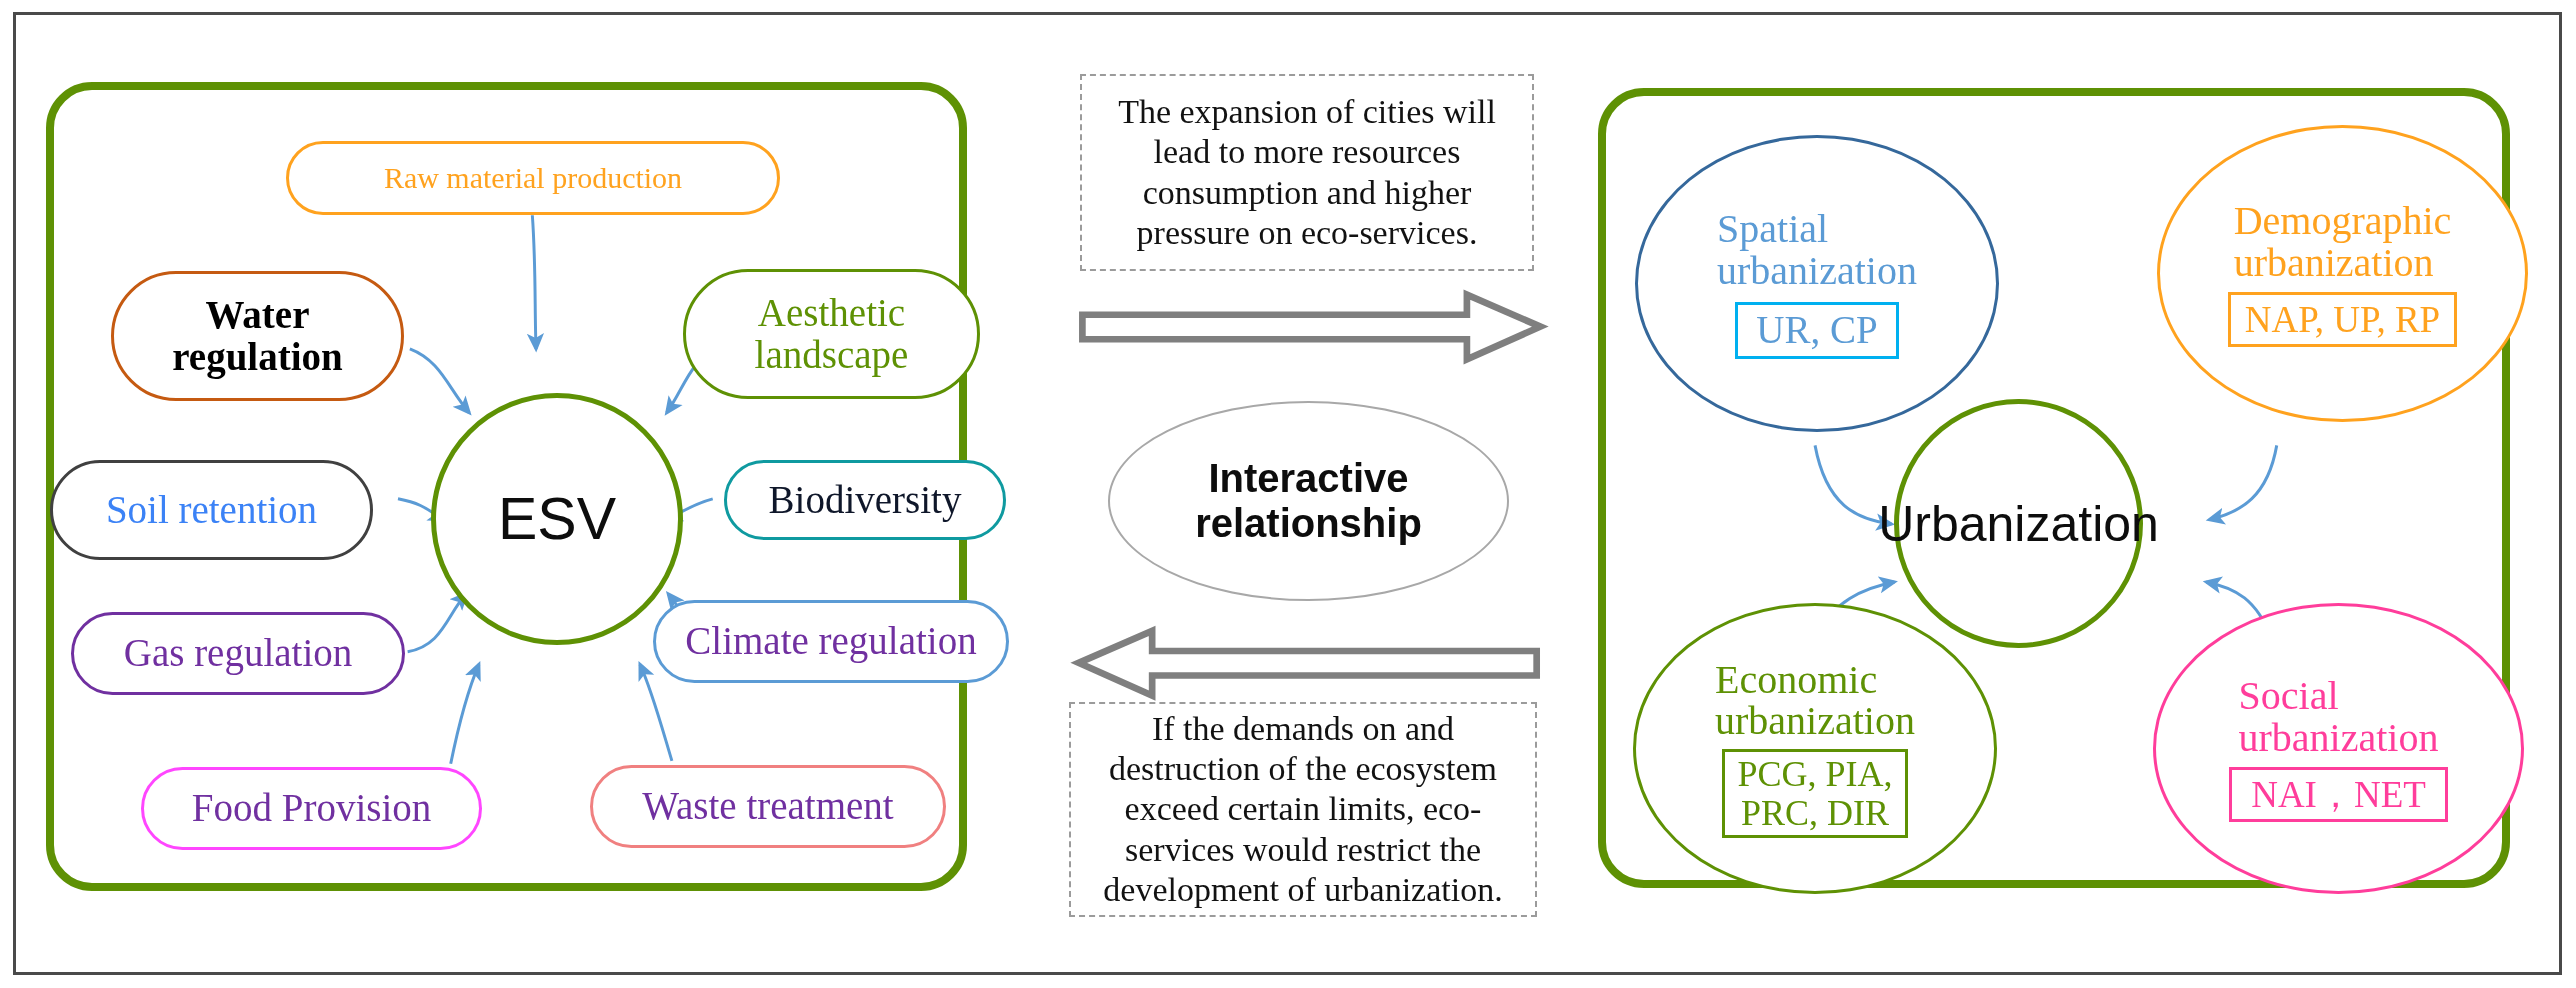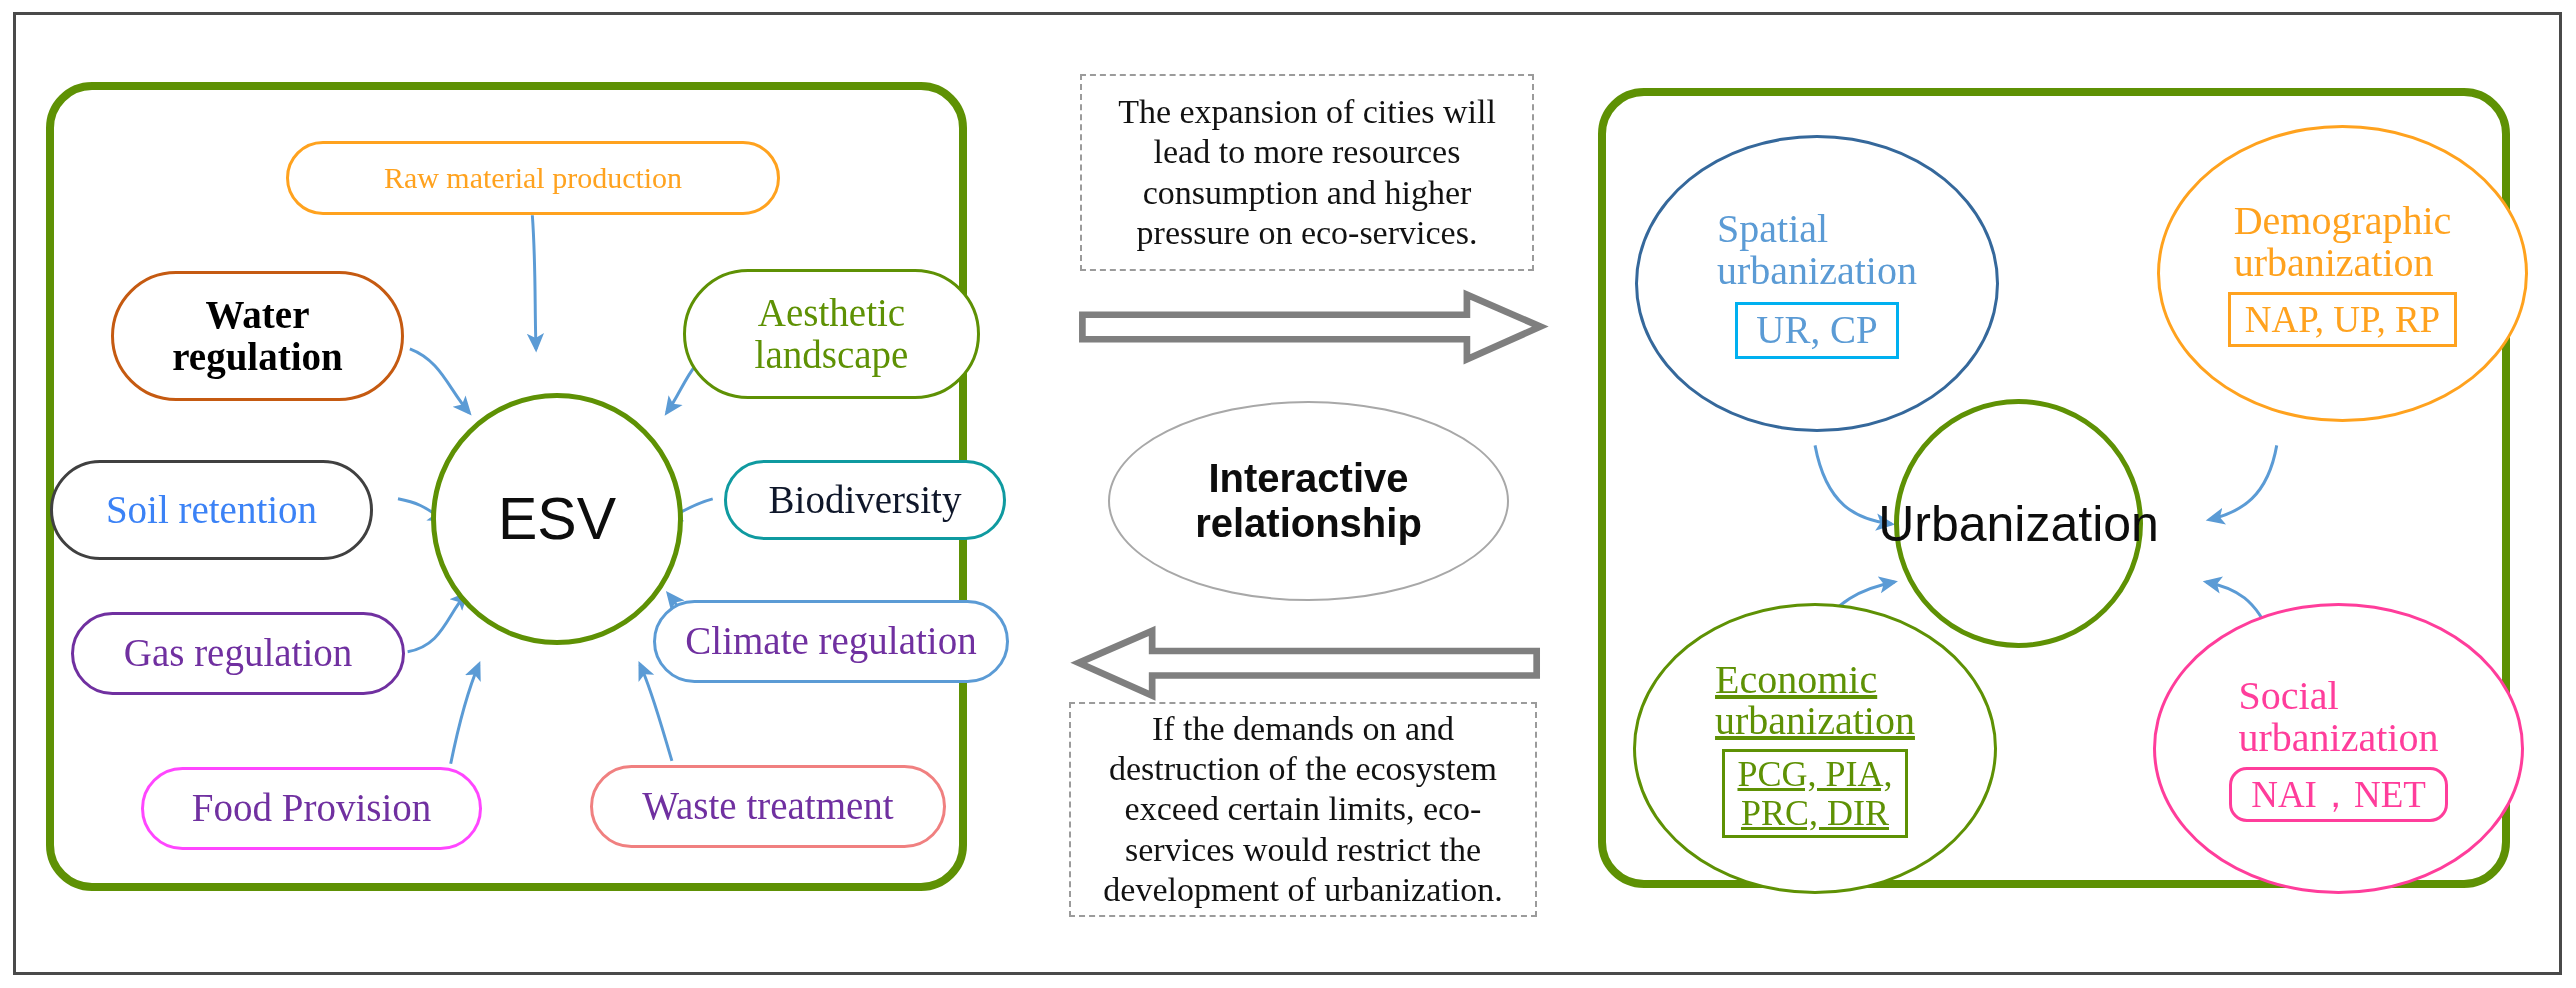--- a/index.html
+++ b/index.html
@@ -147,27 +147,27 @@
 urbanization</div>
     <div class="ebox" style="font-size:39px;border-width:3.7px;border-color:#00b0f0;padding:4.5px 18px;min-width:148px;">UR, CP</div>
   </div>
 
   <div class="ell" style="left:2157px;top:125px;width:371px;height:297px;border:3px solid #ffa21e;color:#ffa21e;">
     <div class="etitle" style="font-size:40px;margin-bottom:9px;">Demographic
 urbanization</div>
     <div class="ebox" style="font-size:37px;border-width:3px;border-color:#ffa21e;padding:4.5px 13.4px;">NAP, UP, RP</div>
   </div>
 
-  <div class="ell" style="left:1633px;top:603px;width:364px;height:291px;border:3px solid #5e9104;color:#5e9104;text-decoration:underline;">
+  <div class="ell" style="left:1633px;top:603px;width:364px;height:291px;border:3px solid #5e9104;color:#5e9104;">
     <div class="etitle" style="font-size:40px;margin-bottom:7.4px;">Economic
 urbanization</div>
     <div class="ebox" style="font-size:36px;border-width:3px;border-color:#5e9104;padding:3px 12px;">PCG, PIA,
 PRC, DIR</div>
   </div>
 
   <div class="ell" style="left:2153px;top:603px;width:371px;height:291px;border:3px solid #ff3d9b;color:#ff3d9b;">
     <div class="etitle" style="font-size:40px;margin-bottom:9px;">Social
 urbanization</div>
-    <div class="ebox" style="font-size:37px;border-width:3px;border-color:#ff3d9b;padding:4.5px 19.3px;border-radius:18px;">NAI，NET</div>
+    <div class="ebox" style="font-size:37px;border-width:3px;border-color:#ff3d9b;padding:4.5px 19.3px;">NAI，NET</div>
   </div>
 
 </div>
 
 
 </body></html>

